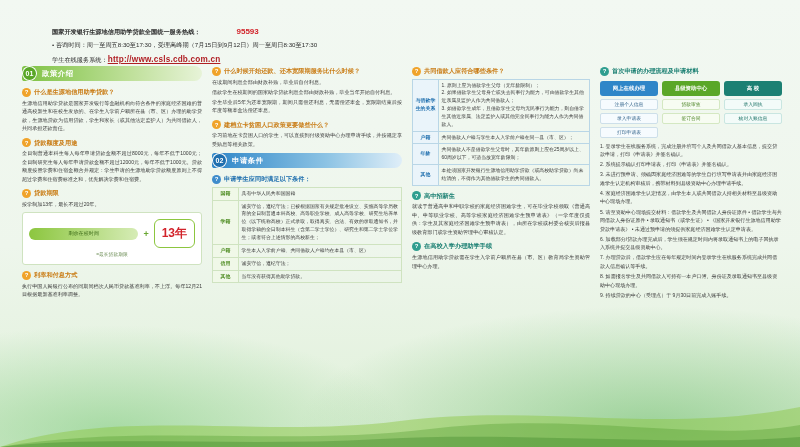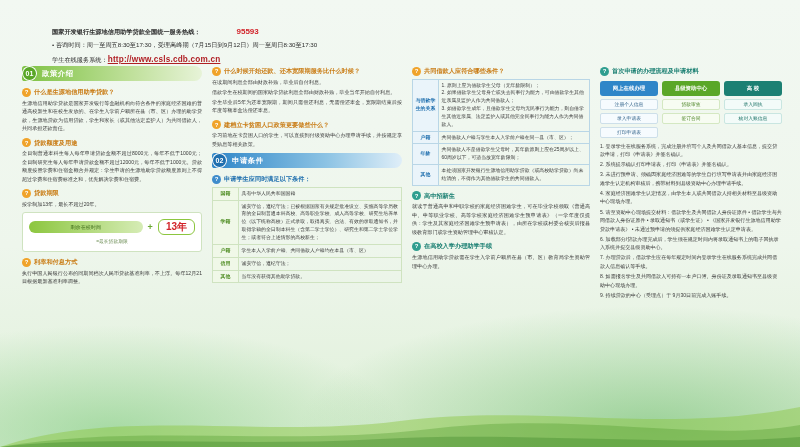--- a/index.html
+++ b/index.html
@@ -89,23 +89,23 @@
     padding:6px 6px 7px 6px;
   }
   .tl-row { display:flex; align-items:center; gap:5px; }
   .tl-pill {
     flex:1 1 auto; height:12px; border-radius:6px;
     background:linear-gradient(90deg,#8cc63f,#d6ecb6);
     color:#3c6a18; font-size:5.1px; display:flex; align-items:center; justify-content:center;
   }
   .tl-plus { font-size:9px; color:#6aa832; font-weight:bold; }
   .tl-val {
-    flex:0 0 auto; padding:0 7px; height:16px; border-radius:6px;
+    flex:0 0 auto; padding:0 7px; height:29px; border-radius:6px;
     background:#fff; border:1px solid #8cc63f; color:#d2232a;
-    font-size:10px; font-weight:bold; display:flex; align-items:center; justify-content:center;
+    font-size:12px; font-weight:bold; display:flex; align-items:center; justify-content:center;
   }
   .tl-cap { margin-top:3px; font-size:4.8px; color:#6f8f58; text-align:center; }
 
   
   table.cond {
     width:100%; border-collapse:collapse; margin-top:3px;
     font-size:4.9px; color:#3a3a3a;
   }
   table.cond td {
     border:1px solid #b9d6e6; padding:2px 2.5px; vertical-align:top; line-height:1.6;

